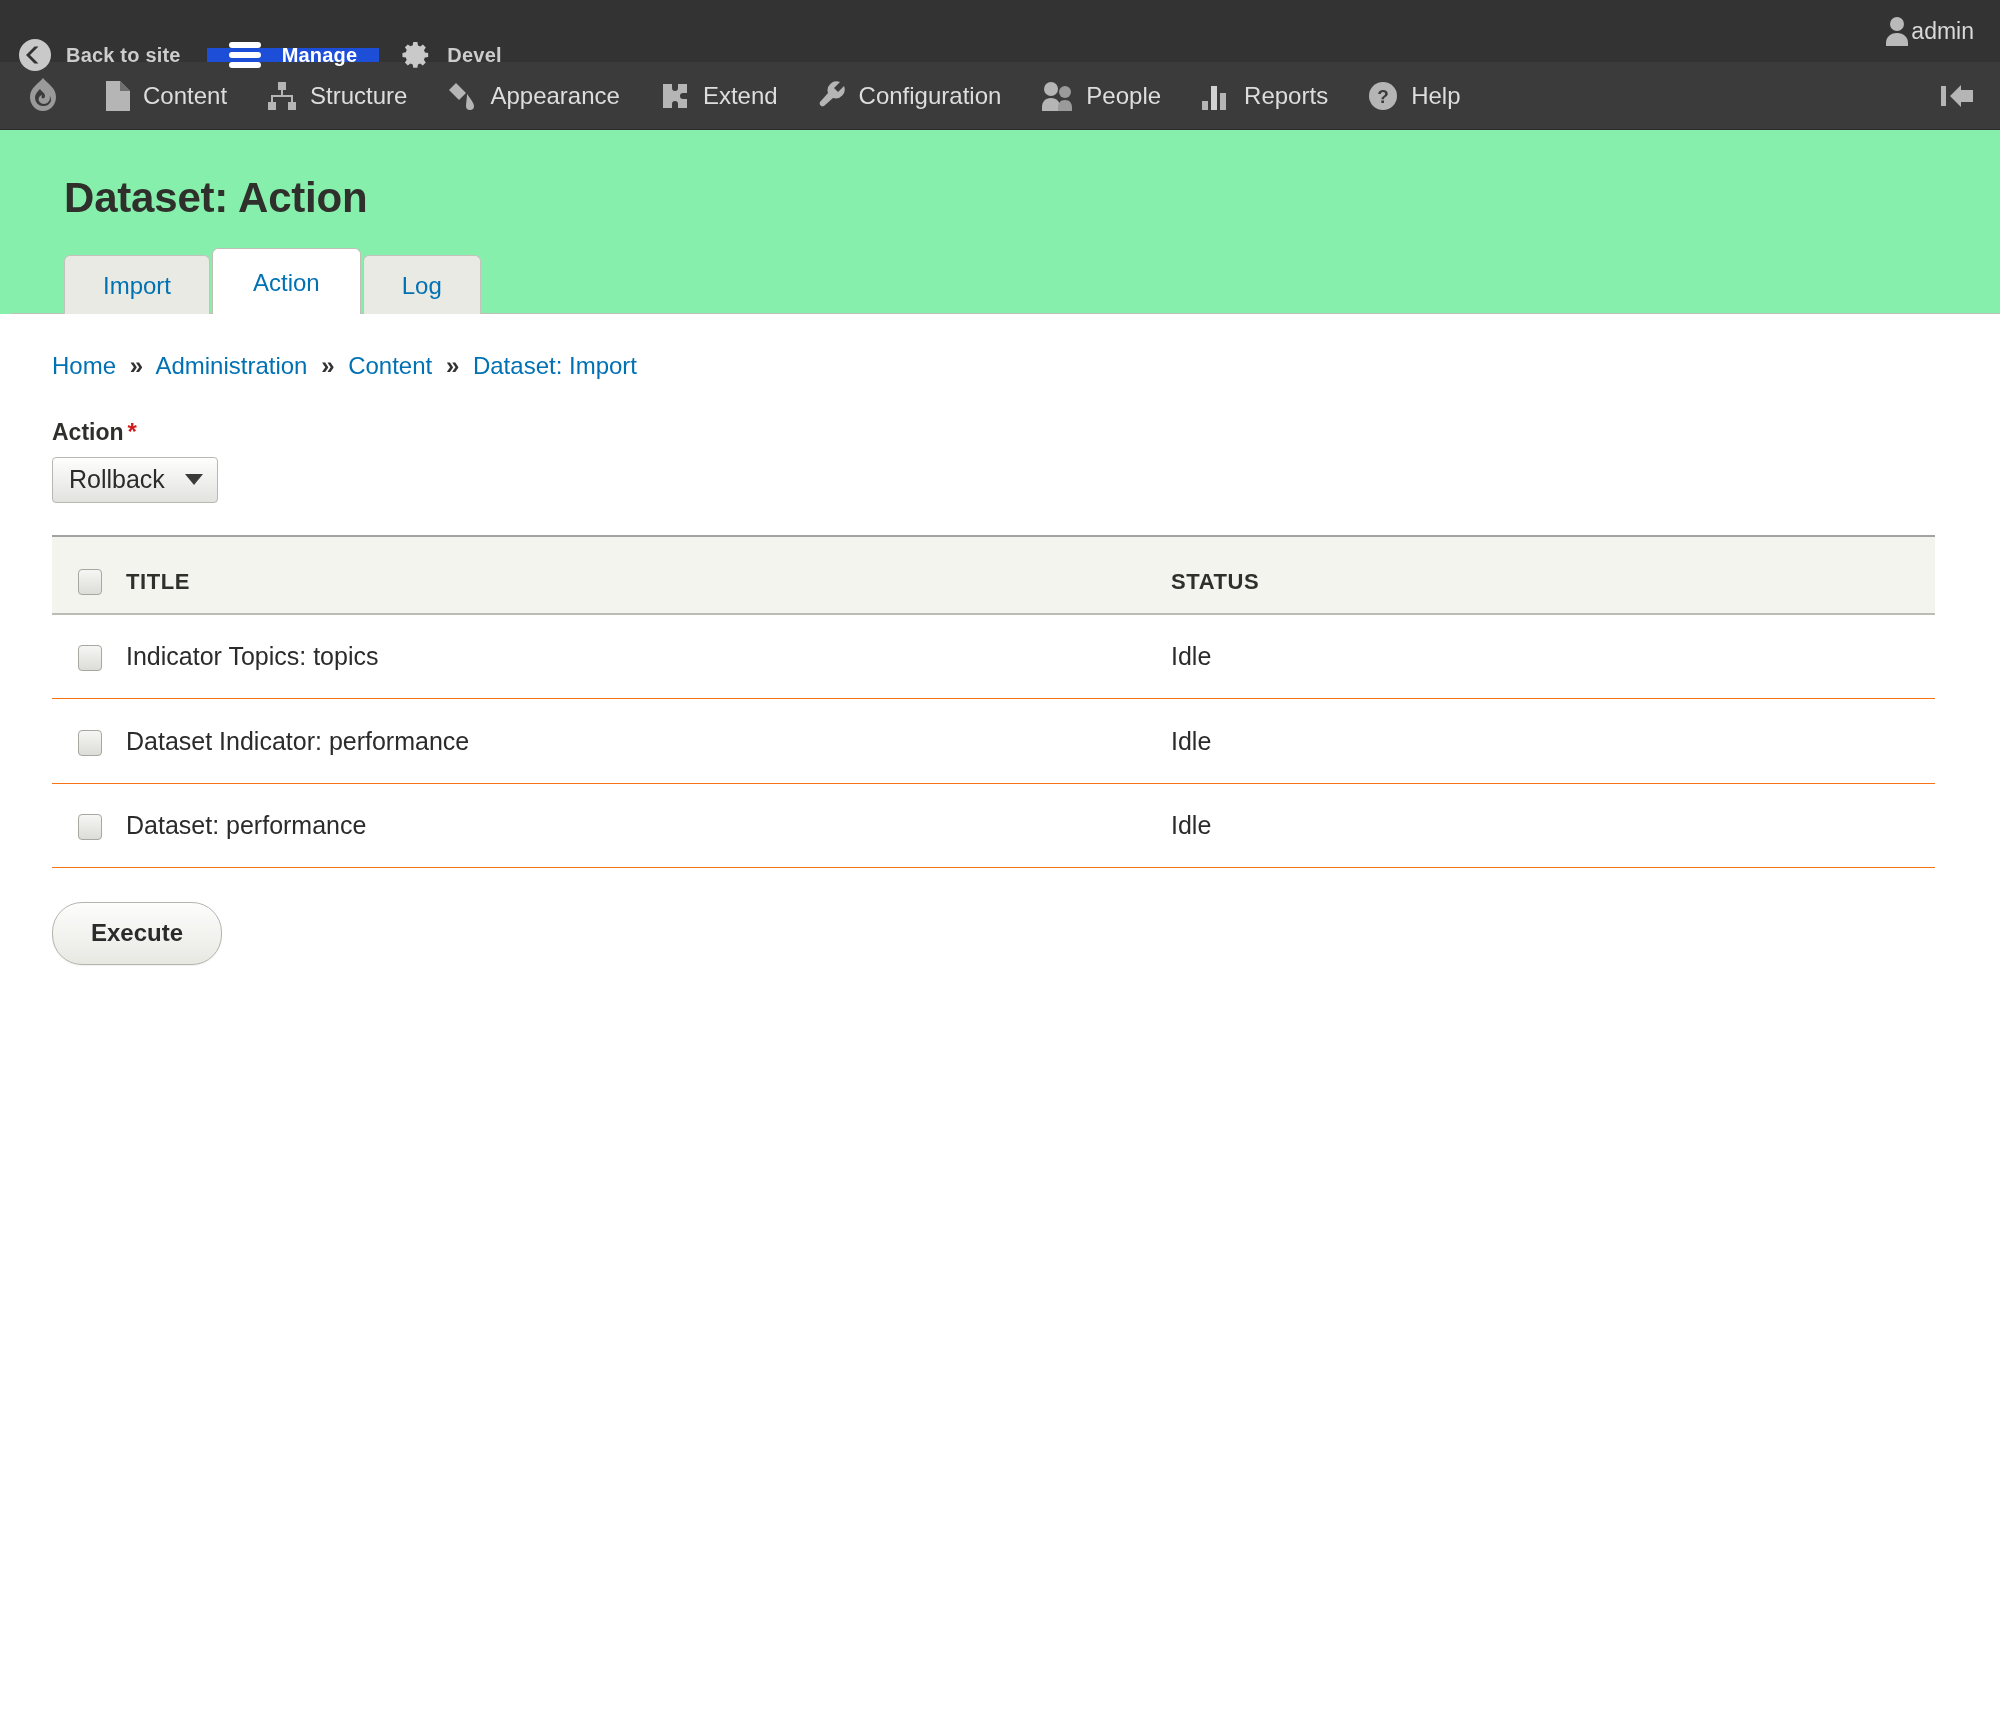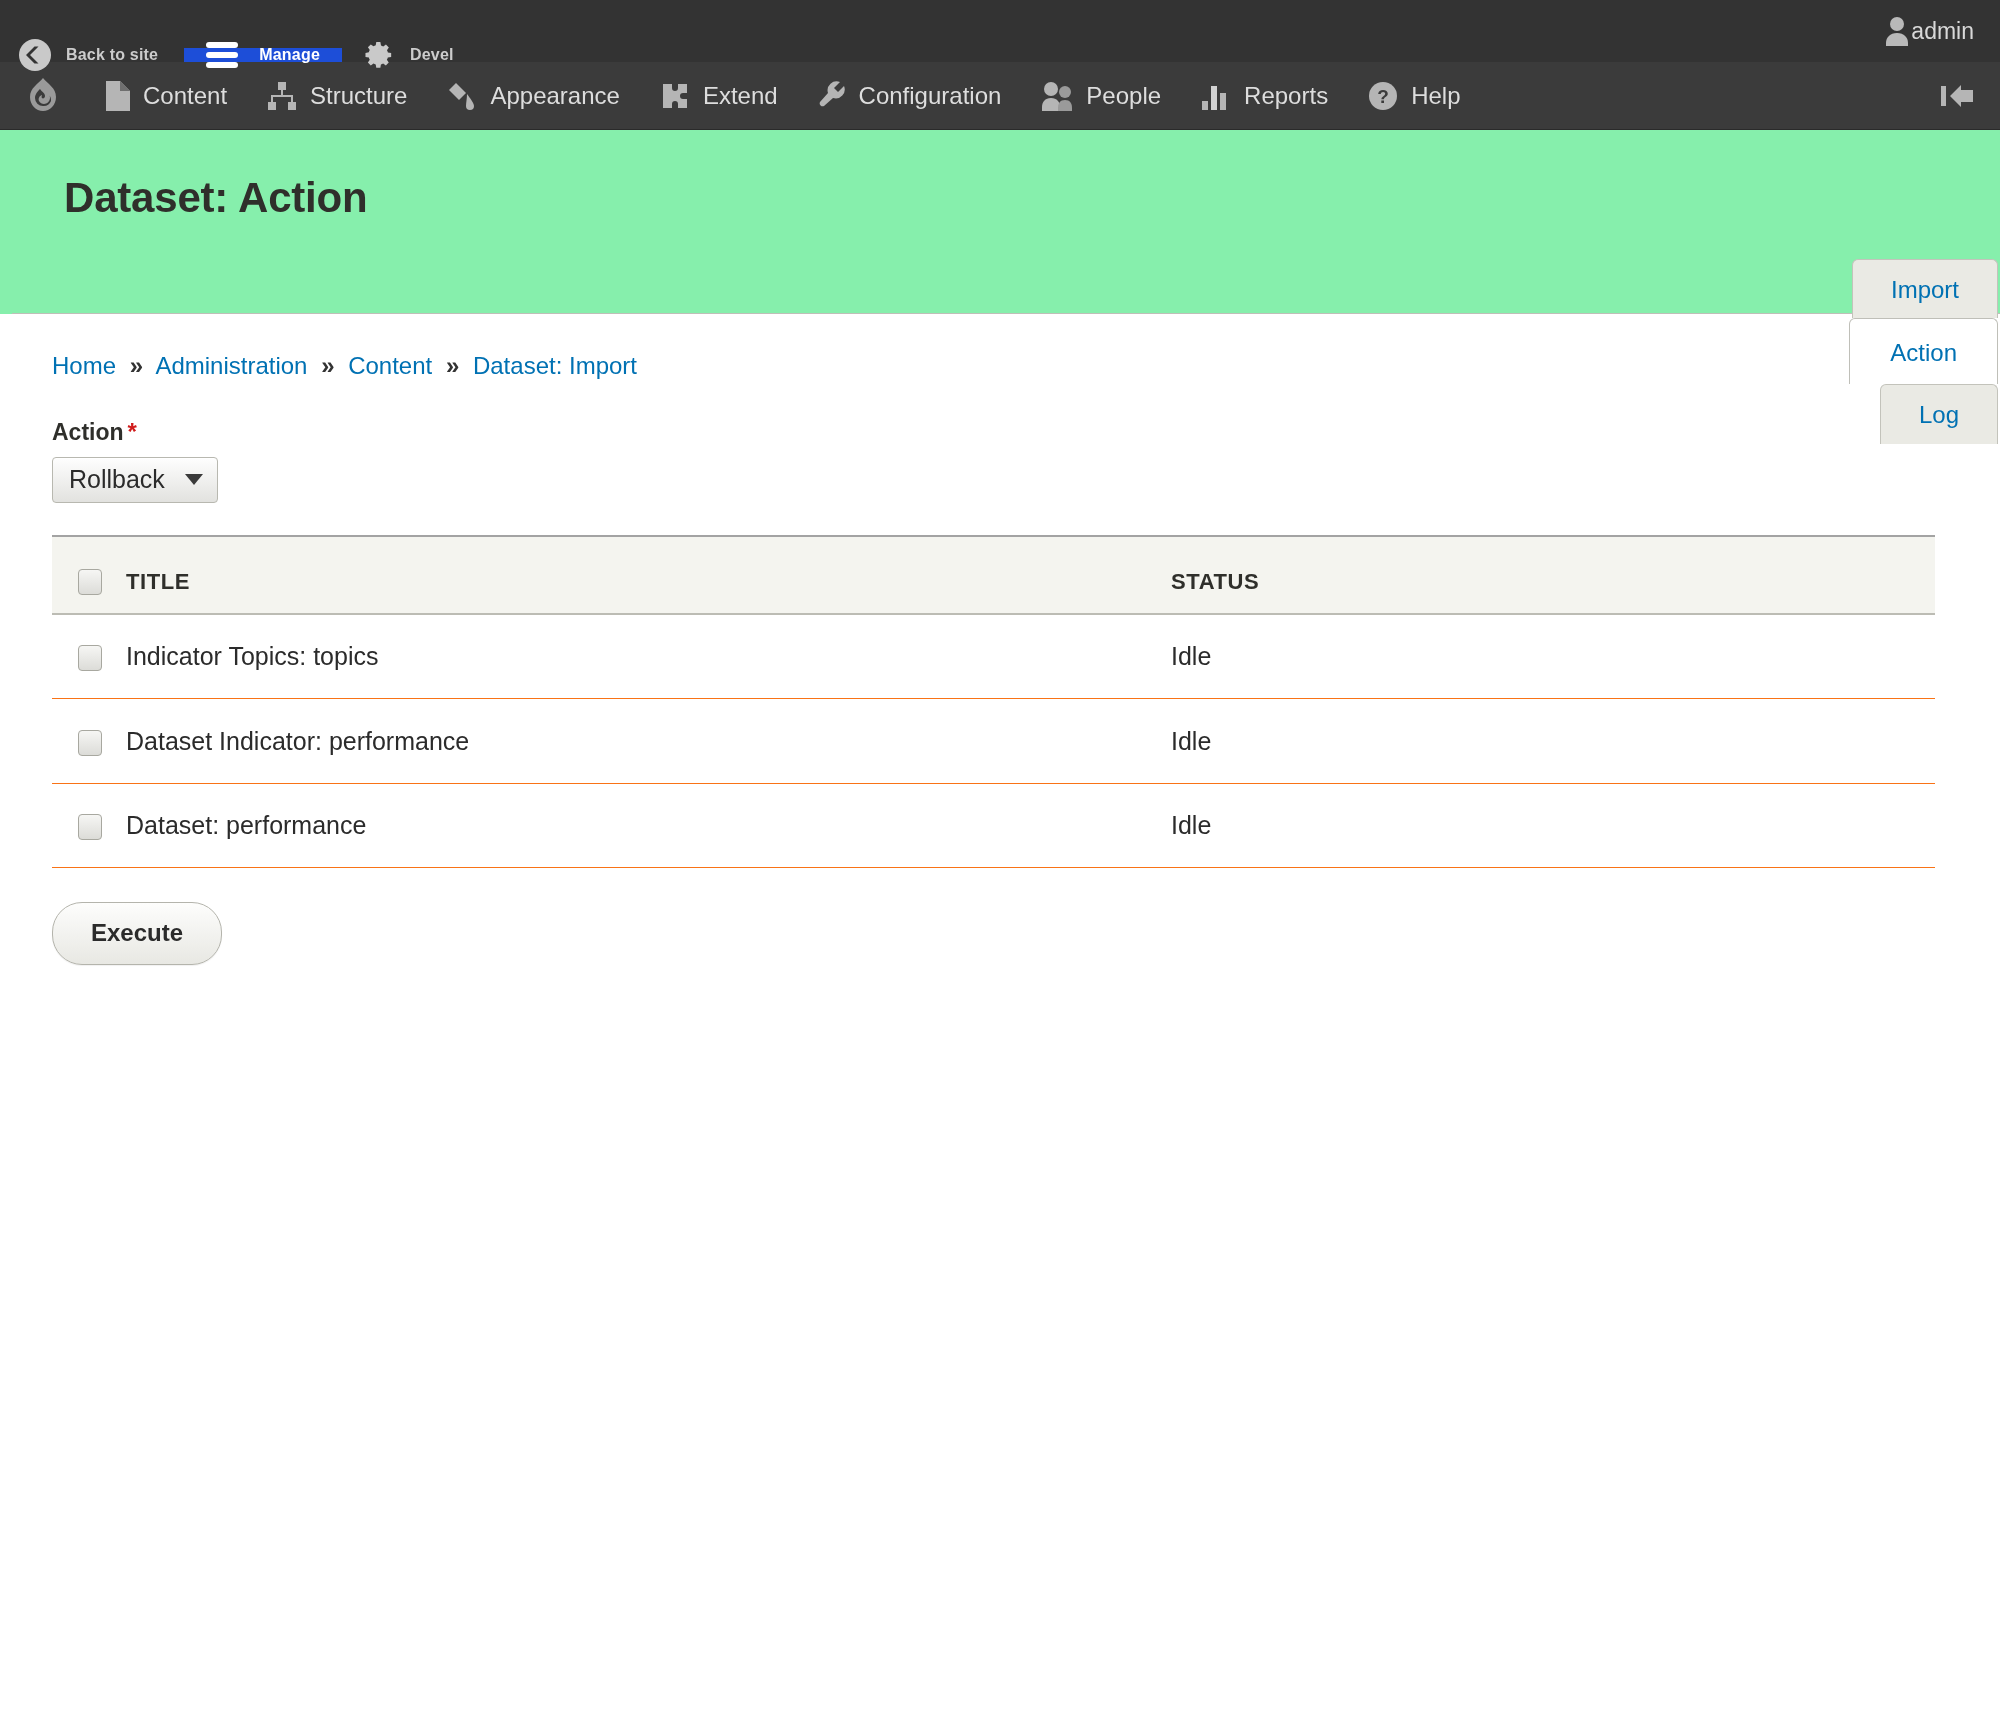--- a/index.html
+++ b/index.html
@@ -18,21 +18,21 @@
     display: flex;
     align-items: stretch;
     position: relative;
   }
   .tb-item {
     display: flex;
     align-items: center;
     gap: 14px;
     padding: 0 22px;
     color: #ccc;
-    font-size: 16px;
+    font-size: 20px;
     font-weight: bold;
     letter-spacing: .2px;
     cursor: pointer;
     user-select: none;
     margin-top: 48px;
   }
   .tb-item.home { padding-left: 18px; padding-right: 26px; }
   .tb-item.active {
     background: #1d4ed8;
     color: #fff;
@@ -87,21 +87,20 @@
     letter-spacing: -0.2px;
   }
 
   
   .tabs {
     display: flex;
     align-items: flex-end;
     padding: 36px 0 0 52px;
     border-bottom: 1px solid #bfbfb8;
     height: 92px;
-    flex-direction: column;
   }
   .tab {
     background: #eaeae4;
     border: 1px solid #c3c3bb;
     border-bottom: none;
     border-radius: 6px 6px 0 0;
     padding: 14px 38px 13px;
     margin-right: 2px;
     font-size: 24px;
     color: #0071b3;

